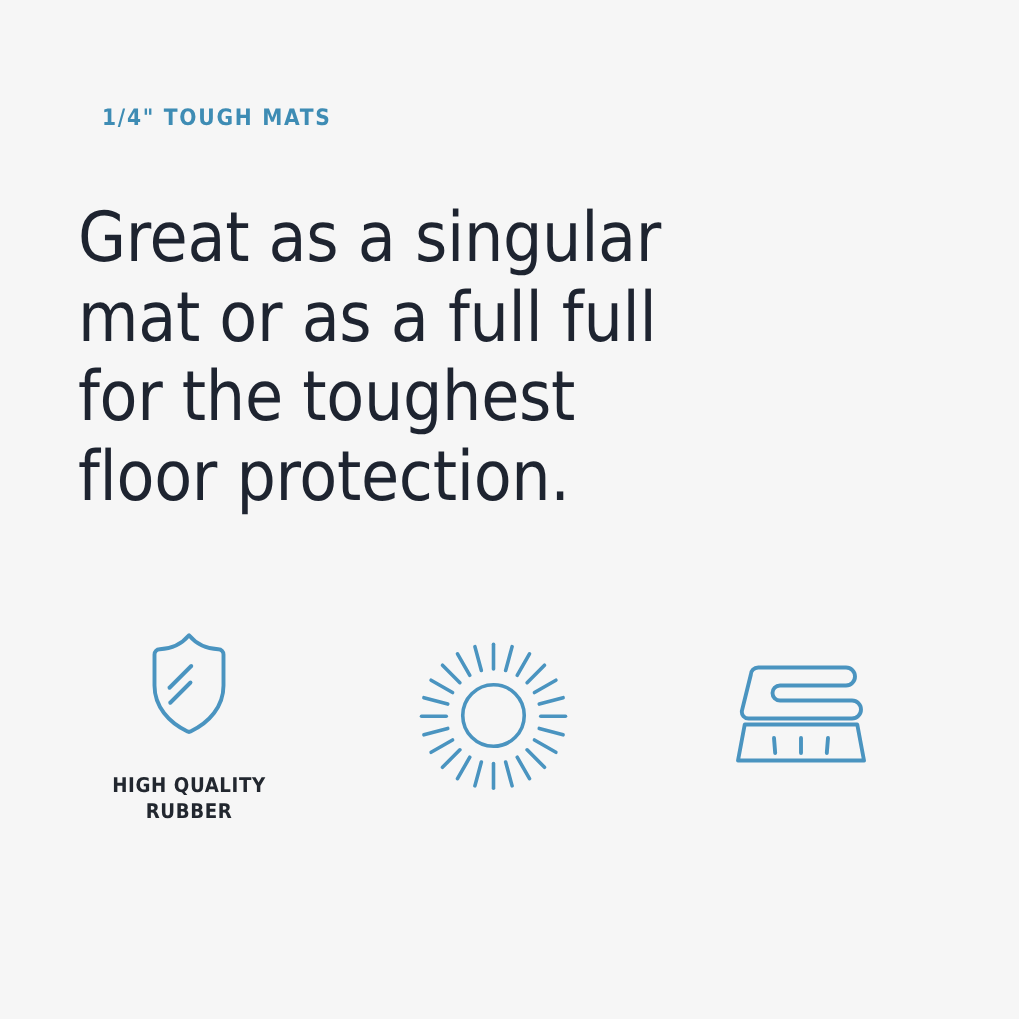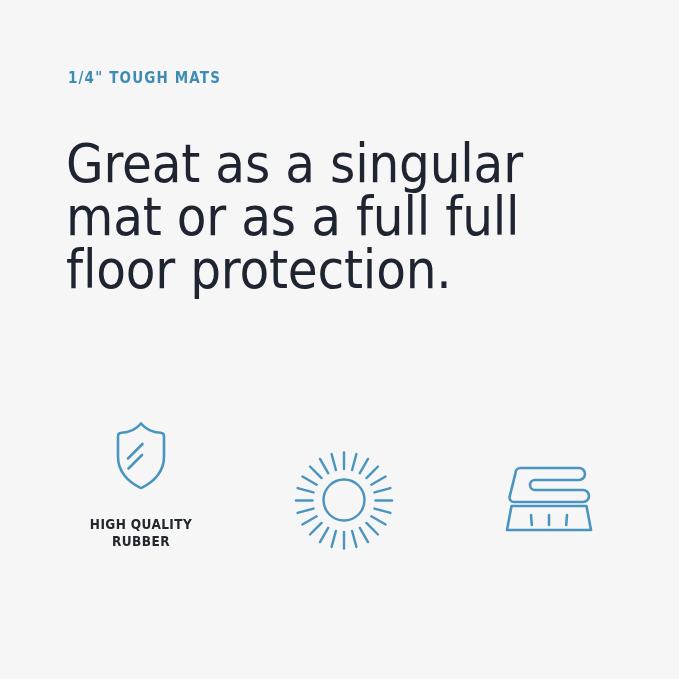--- a/index.html
+++ b/index.html
@@ -33,43 +33,43 @@
     letter-spacing: 1.15px;
     color: #3e8cb4;
     text-transform: uppercase;
     white-space: nowrap;
     line-height: 20px;
   }
 
   
   .headline {
     position: absolute;
-    left: 66px;
+    left: 52px;
     top: 101px;
     width: 560px;
     color: #1e2430;
     font-family: "DejaVu Sans Condensed", "Liberation Sans", sans-serif;
-    font-size: 54px;
+    font-size: 46px;
     font-weight: 300;
     line-height: 53px;
     letter-spacing: -0.2px;
   }
   .headline .hl-line {
     display: block;
     white-space: nowrap;
   }
 
   
   .features {
     position: absolute;
-    left: 41px;
+    left: 26px;
     top: 404px;
     width: 606px;
     display: flex;
-    align-items: flex-end;
+    align-items: center;
     justify-content: space-between;
   }
   .feature {
     width: 200px;
     display: flex;
     flex-direction: column;
     align-items: center;
   }
   .feature-icon {
     height: 100px;
@@ -98,20 +98,21 @@
 </head>
 <body>
 
 <div class="card">
 
   <div class="eyebrow">1/4" TOUGH MATS</div>
 
   <h1 class="headline">
     <span class="hl-line">Great as a singular</span>
     <span class="hl-line">mat or as a full full</span>
+    <span class="hl-line">for the toughest</span>
     <span class="hl-line">floor protection.</span>
   </h1>
 
   <div class="features">
 
     <div class="feature">
       <div class="feature-icon">
         <svg width="72" height="80" viewBox="0 0 72 80" fill="none" stroke="#4a94c0" stroke-width="2.6" stroke-linecap="round" stroke-linejoin="round">
           <path d="M36 9.5
                    C 31 15.5 24.5 18.5 16.5 18.8

